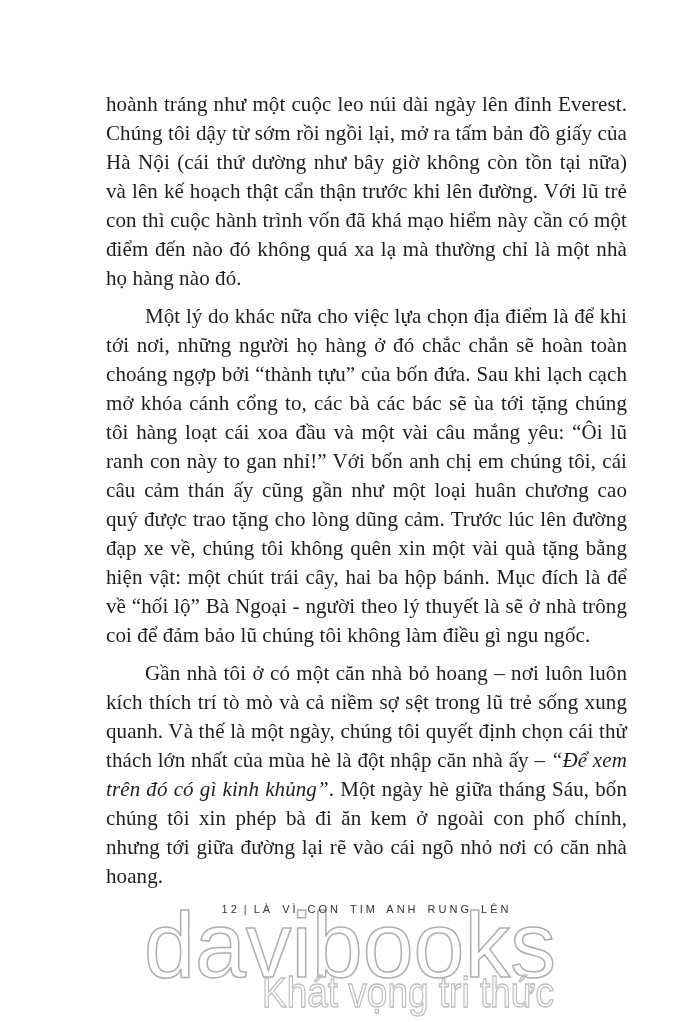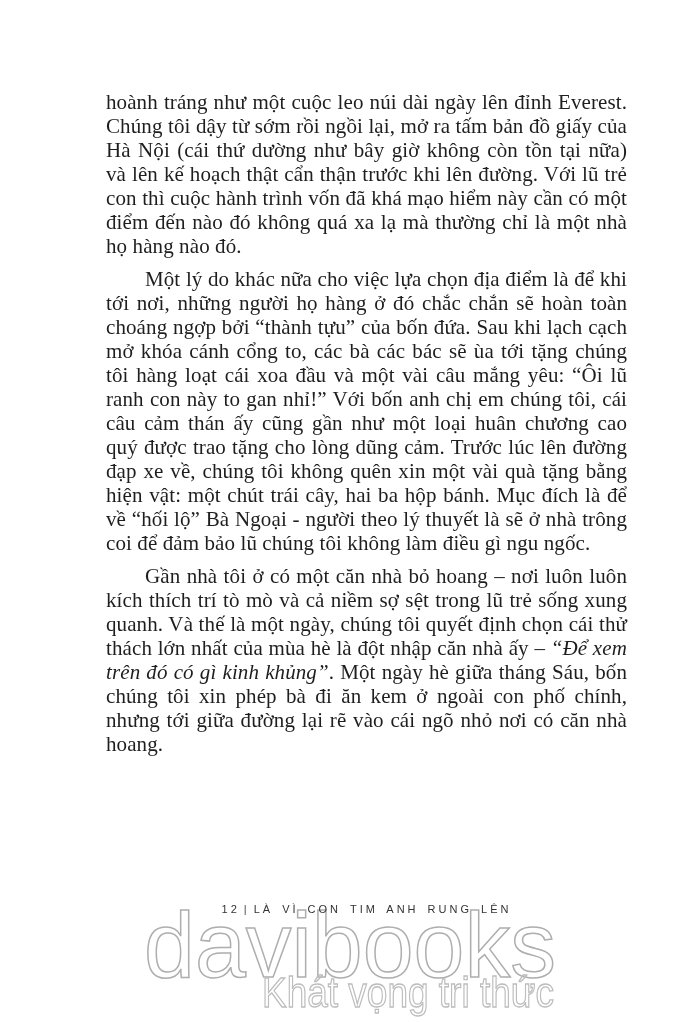--- a/index.html
+++ b/index.html
@@ -17,21 +17,21 @@
   }
   .text-block {
     position: absolute;
     left: 106px;
     top: 90px;
     width: 521px;
   }
   .para {
     margin: 0 0 9px 0;
     font-size: 21px;
-    line-height: 24px;
+    line-height: 29px;
     color: #1e1e1e;
     text-align: justify;
     letter-spacing: 0.1px;
   }
   .para.indent {
     text-indent: 39px;
   }
   .para em {
     font-style: italic;
   }

